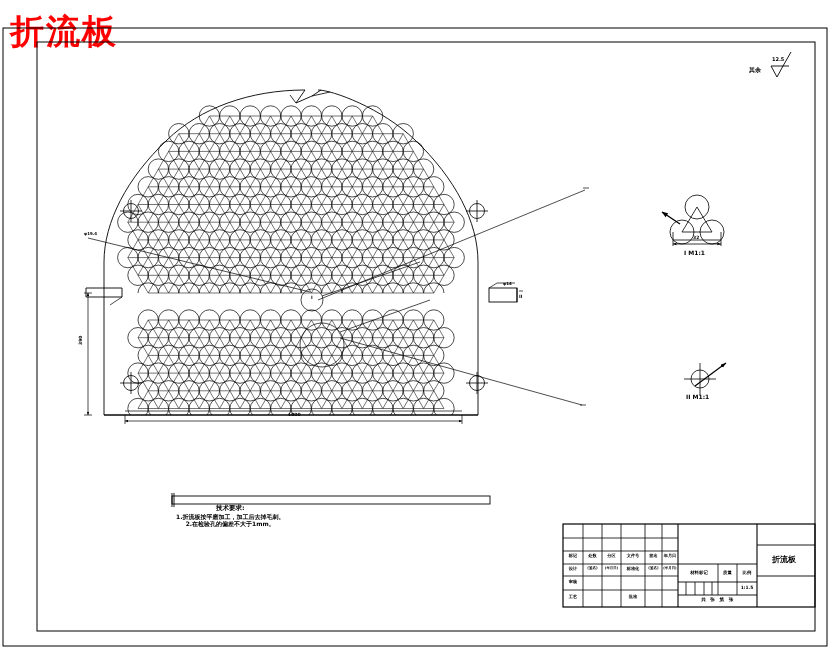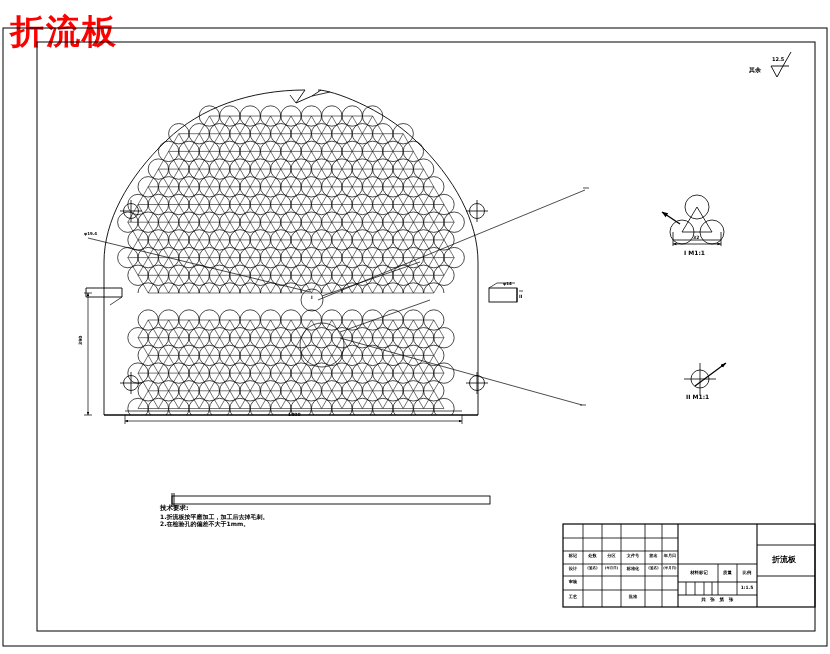--- a/index.html
+++ b/index.html
@@ -20,21 +20,21 @@
   }
 
   .lbl{position:absolute;white-space:nowrap;font-family:"DejaVu Sans","Liberation Sans",sans-serif;color:#000;}
   .t4{font-size:4px;}
   .t45{font-size:4.5px;}
   .t5{font-size:5px;}
   .t6{font-size:6px;}
   .b{font-weight:700;}
 
   
-  #tech{position:absolute;left:160px;top:505px;}
+  #tech{position:absolute;left:176px;top:505px;text-align:center;}
   #tech div{font-size:6px;line-height:7.5px;font-weight:700;white-space:nowrap;}
   #tech .head{font-size:6.5px;}
   .cellc{position:absolute;font-size:4.2px;font-weight:700;white-space:nowrap;text-align:center;}
   .bigname{position:absolute;font-size:8px;font-weight:700;white-space:nowrap;}
 </style>
 </head>
 <body>
 
 <div id="sheet">
 

